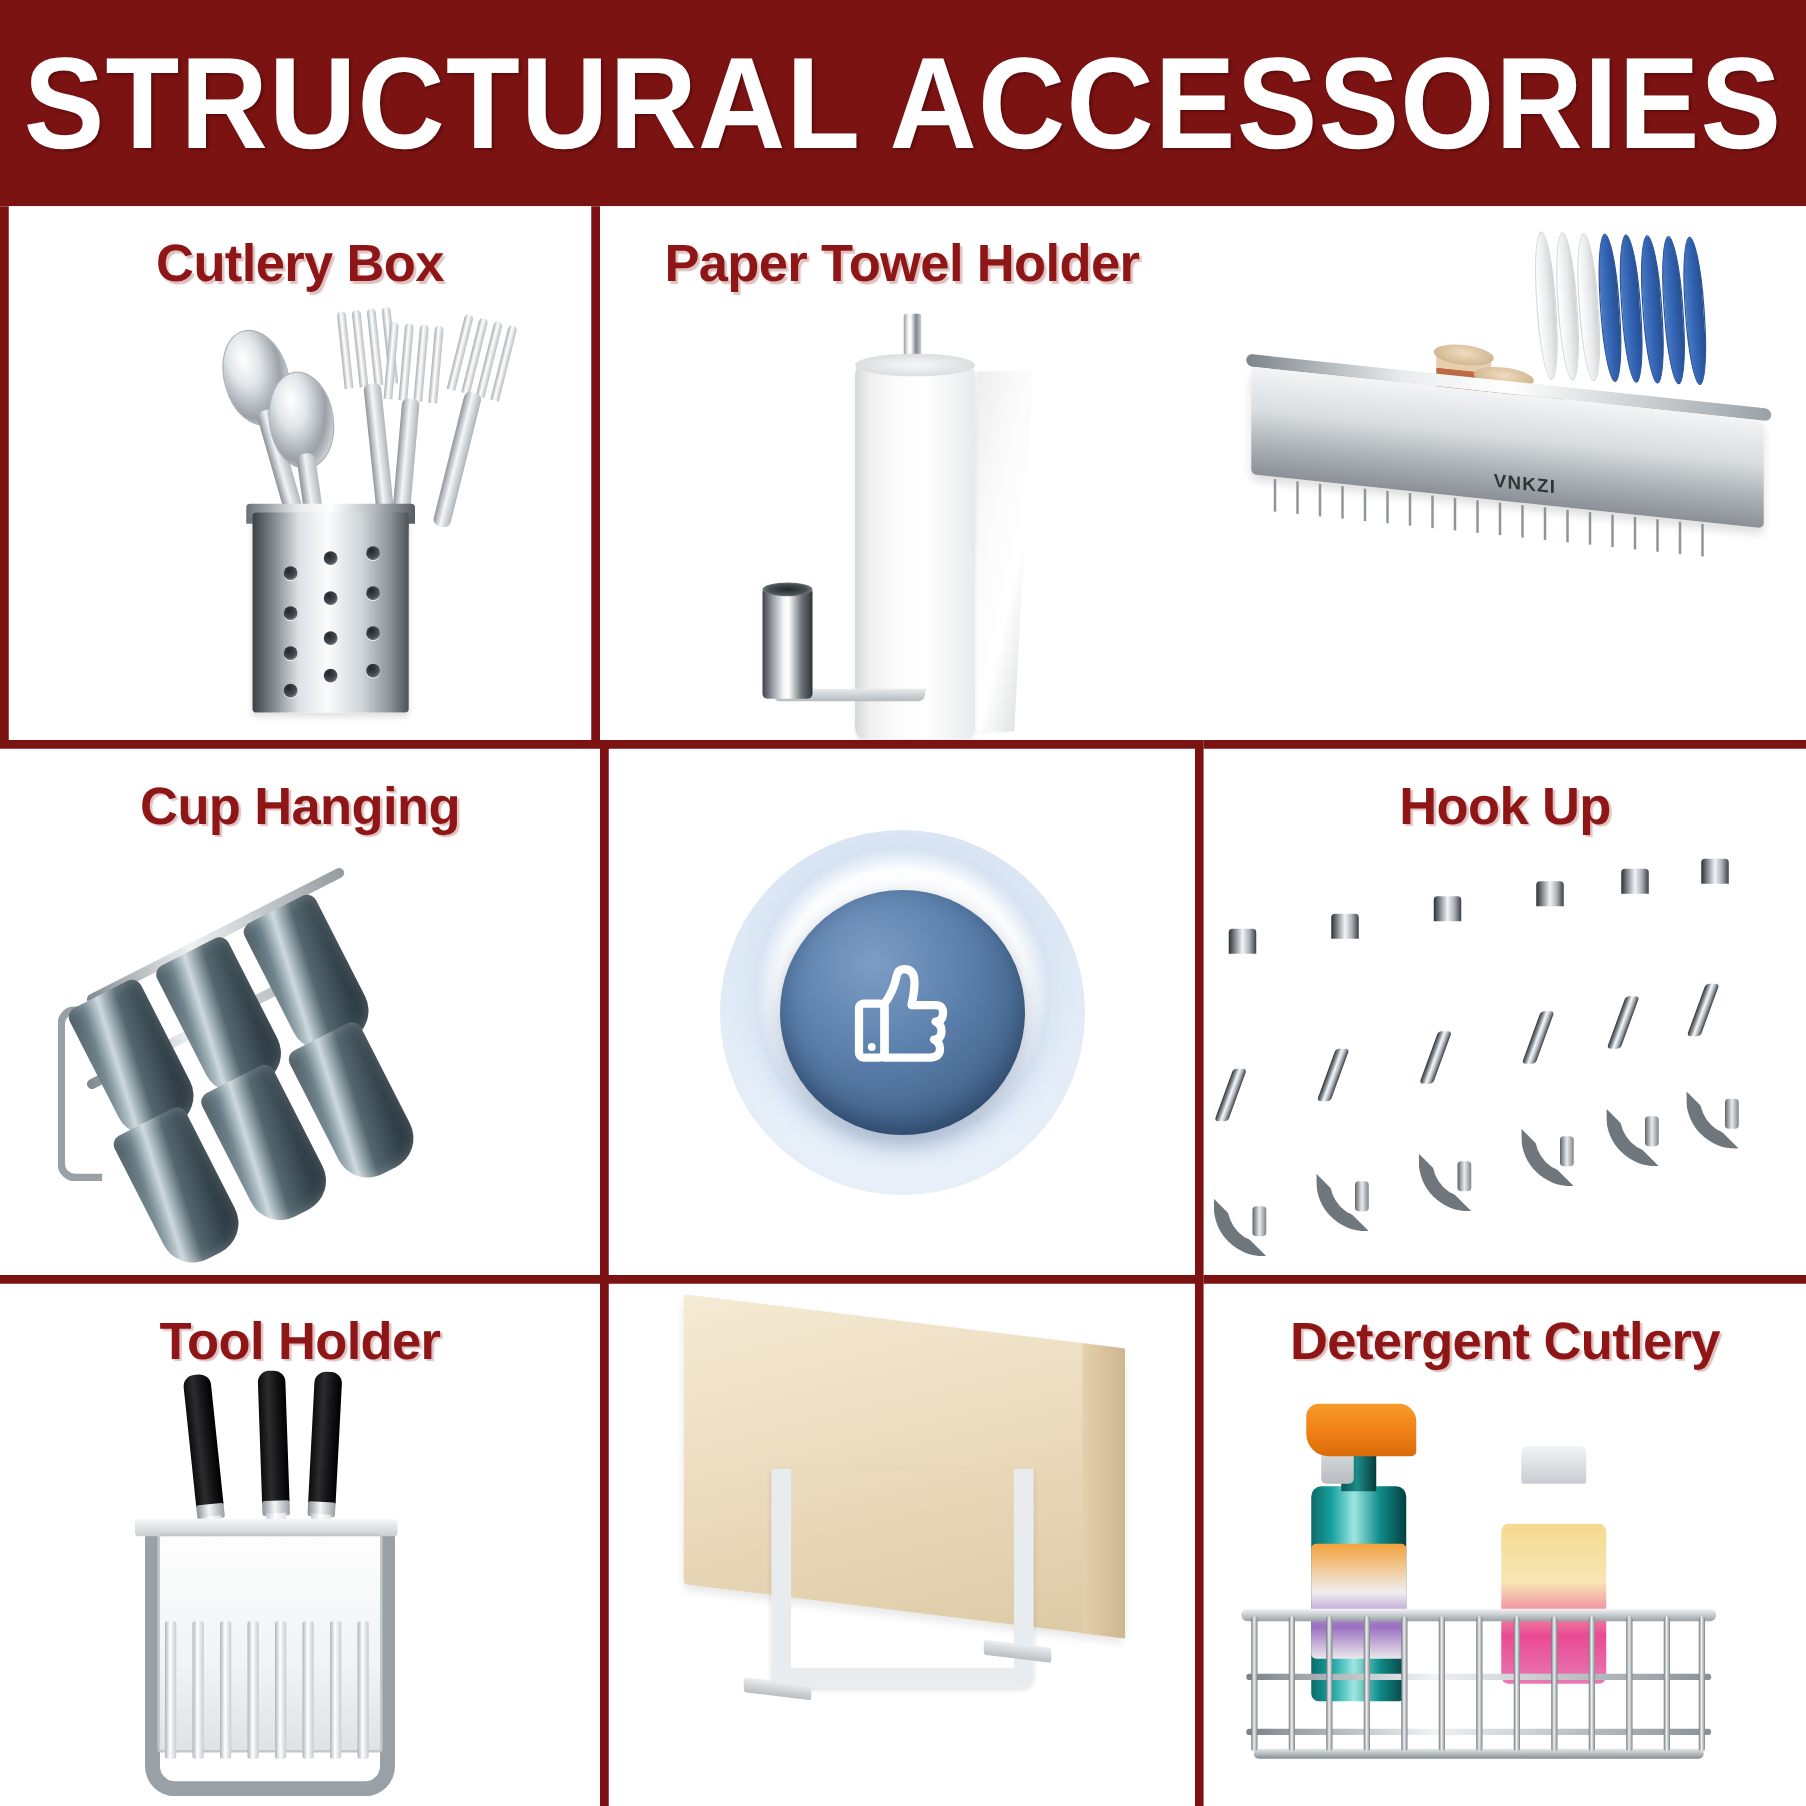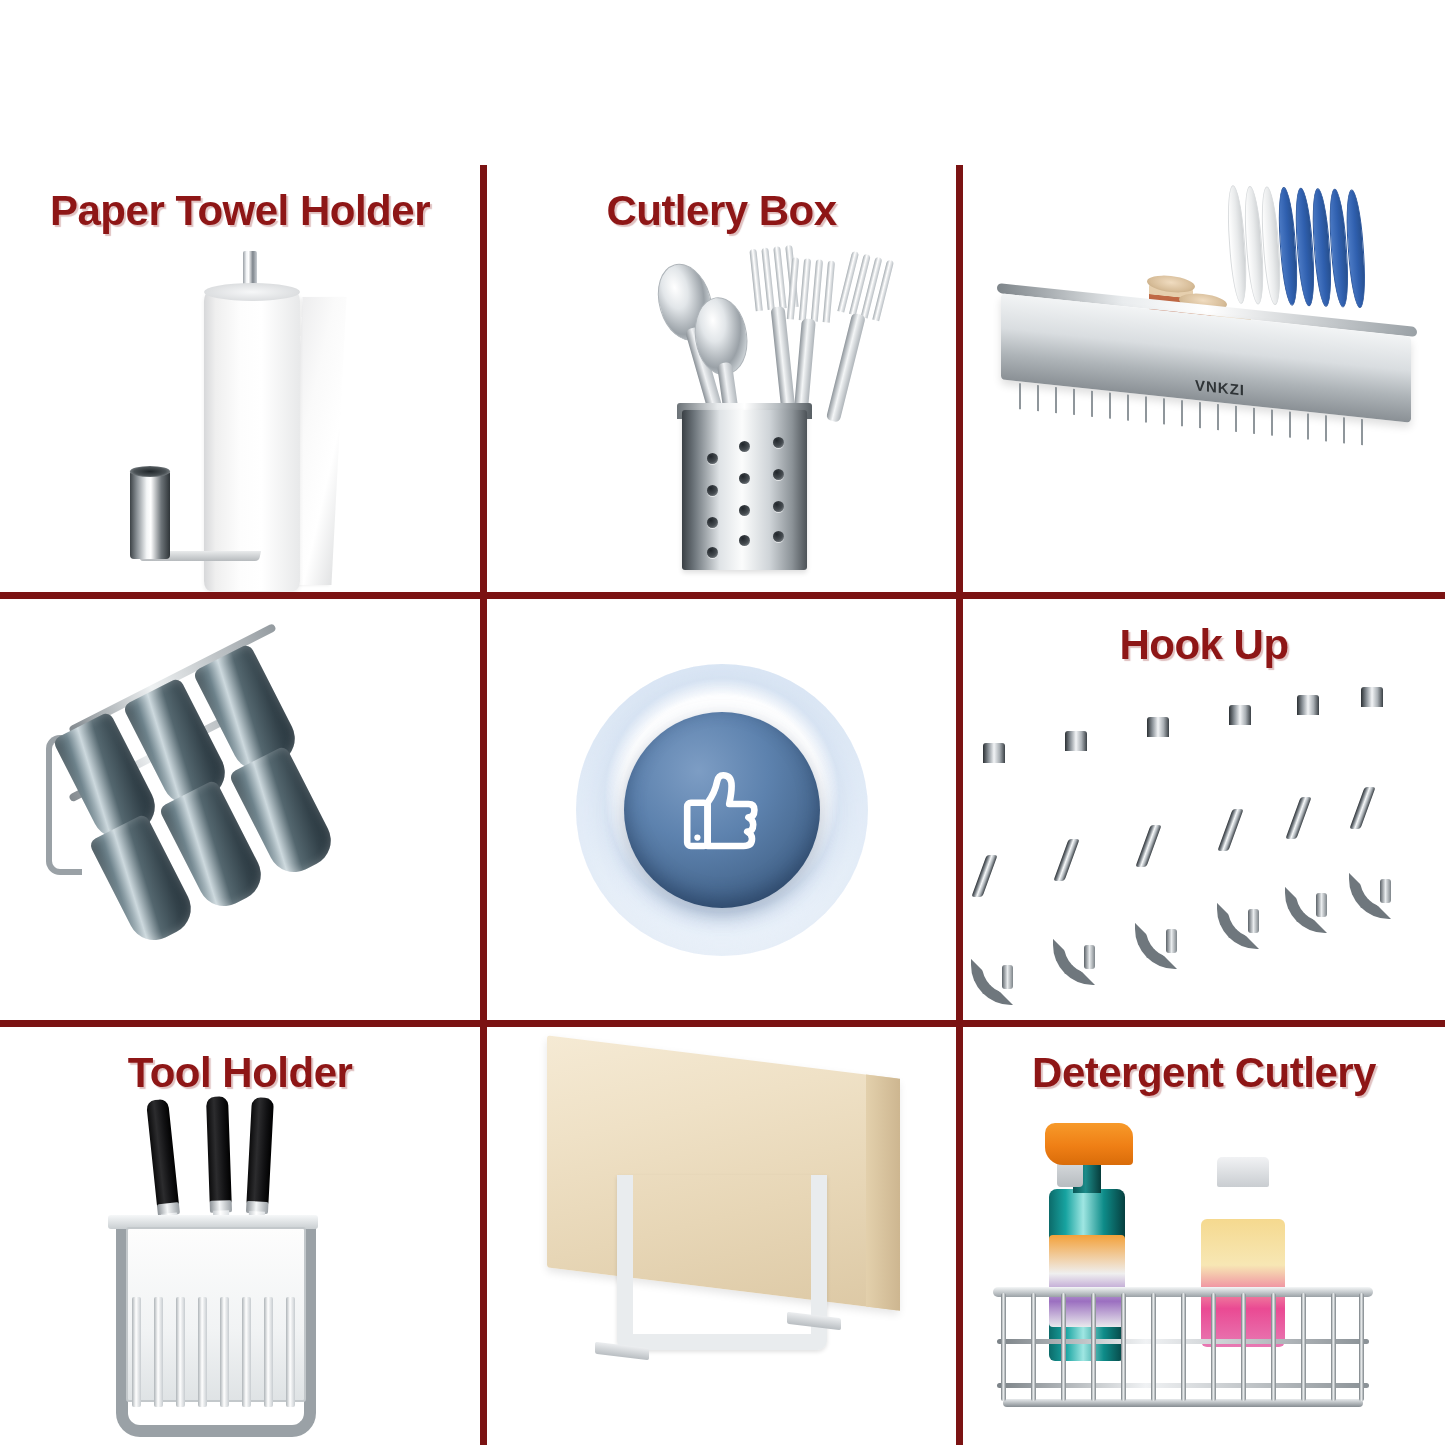--- a/index.html
+++ b/index.html
@@ -397,33 +397,25 @@
     position:absolute; left:4px; width:372px; height:5px;
     background: linear-gradient(90deg,#7b8287,#f0f2f4 40%,#8a9196);
     border-radius:3px;
   }
 </style>
 </head>
 <body>
 
 <div id="page">
 
+  <div class="header-band">
+    <div class="header-title">STRUCTURAL ACCESSORIES</div>
+  </div>
 
   <div class="grid">
-
-    <div class="cell">
-      <div class="cell-title">Paper Towel Holder</div>
-      <div class="art">
-        <div class="ptowel-rod"></div>
-        <div class="ptowel-sheet"></div>
-        <div class="ptowel-roll"></div>
-        <div class="ptowel-base"></div>
-        <div class="ptowel-cup"></div>
-      </div>
-    </div>
 
     <div class="cell c-mid-col">
       <div class="cell-title">Cutlery Box</div>
       <div class="art">
         <div class="cutlery">
 
           <div class="spoon" style="left:-8px; top:18px; transform: rotate(-16deg);">
             <div class="spoon-bowl"></div>
             <div class="spoon-handle"></div>
           </div>
@@ -469,20 +461,31 @@
           <i style="left:4px;  top:48px"></i>
             <i style="left:36px; top:36px"></i>
             <i style="left:70px; top:32px"></i>
           <i style="left:4px;  top:80px"></i>
             <i style="left:36px; top:68px"></i>
             <i style="left:70px; top:64px"></i>
           <i style="left:4px;  top:110px"></i>
             <i style="left:36px; top:98px"></i>
             <i style="left:70px; top:94px"></i>
         </div>
+      </div>
+    </div>
+
+    <div class="cell">
+      <div class="cell-title">Paper Towel Holder</div>
+      <div class="art">
+        <div class="ptowel-rod"></div>
+        <div class="ptowel-sheet"></div>
+        <div class="ptowel-roll"></div>
+        <div class="ptowel-base"></div>
+        <div class="ptowel-cup"></div>
       </div>
     </div>
 
     <div class="cell">
       <div class="art">
         <div class="shelf-wrap">
 
           <div class="plate-stack" style="left:262px; top:20px; transform: skewY(6deg) rotate(-4deg);">
             <div class="plate white" style="left:0px;"></div>
             <div class="plate white" style="left:17px;"></div>
@@ -535,20 +538,21 @@
             <i style="left:294px"></i>
               <i style="left:312px"></i>
               <i style="left:330px"></i>
               <i style="left:348px"></i>
           </div>
         </div>
       </div>
     </div>
 
     <div class="cell r-mid">
+      <div class="cell-title">Cup Hanging</div>
       <div class="art">
 
         <div style="position:absolute; left:46px; top:136px; width:36px; height:140px; border:6px solid #9aa1a6; border-right:none; border-radius:14px 0 0 14px;"></div>
         <div style="position:absolute; left:70px; top:128px; width:230px; height:8px; background:linear-gradient(90deg,#82898e,#eef1f2 40%,#949ba0); transform: rotate(-27deg); transform-origin: left center; border-radius:4px;"></div>
         <div style="position:absolute; left:70px; top:196px; width:230px; height:8px; background:linear-gradient(90deg,#82898e,#eef1f2 40%,#949ba0); transform: rotate(-27deg); transform-origin: left center; border-radius:4px;"></div>
 
         <div style="position:absolute; left:76px;  top:120px; width:64px; height:120px; transform:rotate(-27deg); border-radius:8px 8px 26px 26px; background:linear-gradient(100deg,#39484f 0%, #6e838c 18%, #cdd9de 33%, #54676f 52%, #33424a 78%, #233038 100%); box-shadow:inset 0 0 10px rgba(255,255,255,.25);"></div>
         <div style="position:absolute; left:146px; top:86px;  width:64px; height:120px; transform:rotate(-27deg); border-radius:8px 8px 26px 26px; background:linear-gradient(100deg,#39484f 0%, #6e838c 18%, #cdd9de 33%, #54676f 52%, #33424a 78%, #233038 100%); box-shadow:inset 0 0 10px rgba(255,255,255,.25);"></div>
         <div style="position:absolute; left:216px; top:52px;  width:64px; height:120px; transform:rotate(-27deg); border-radius:8px 8px 26px 26px; background:linear-gradient(100deg,#39484f 0%, #6e838c 18%, #cdd9de 33%, #54676f 52%, #33424a 78%, #233038 100%); box-shadow:inset 0 0 10px rgba(255,255,255,.25);"></div>
 

